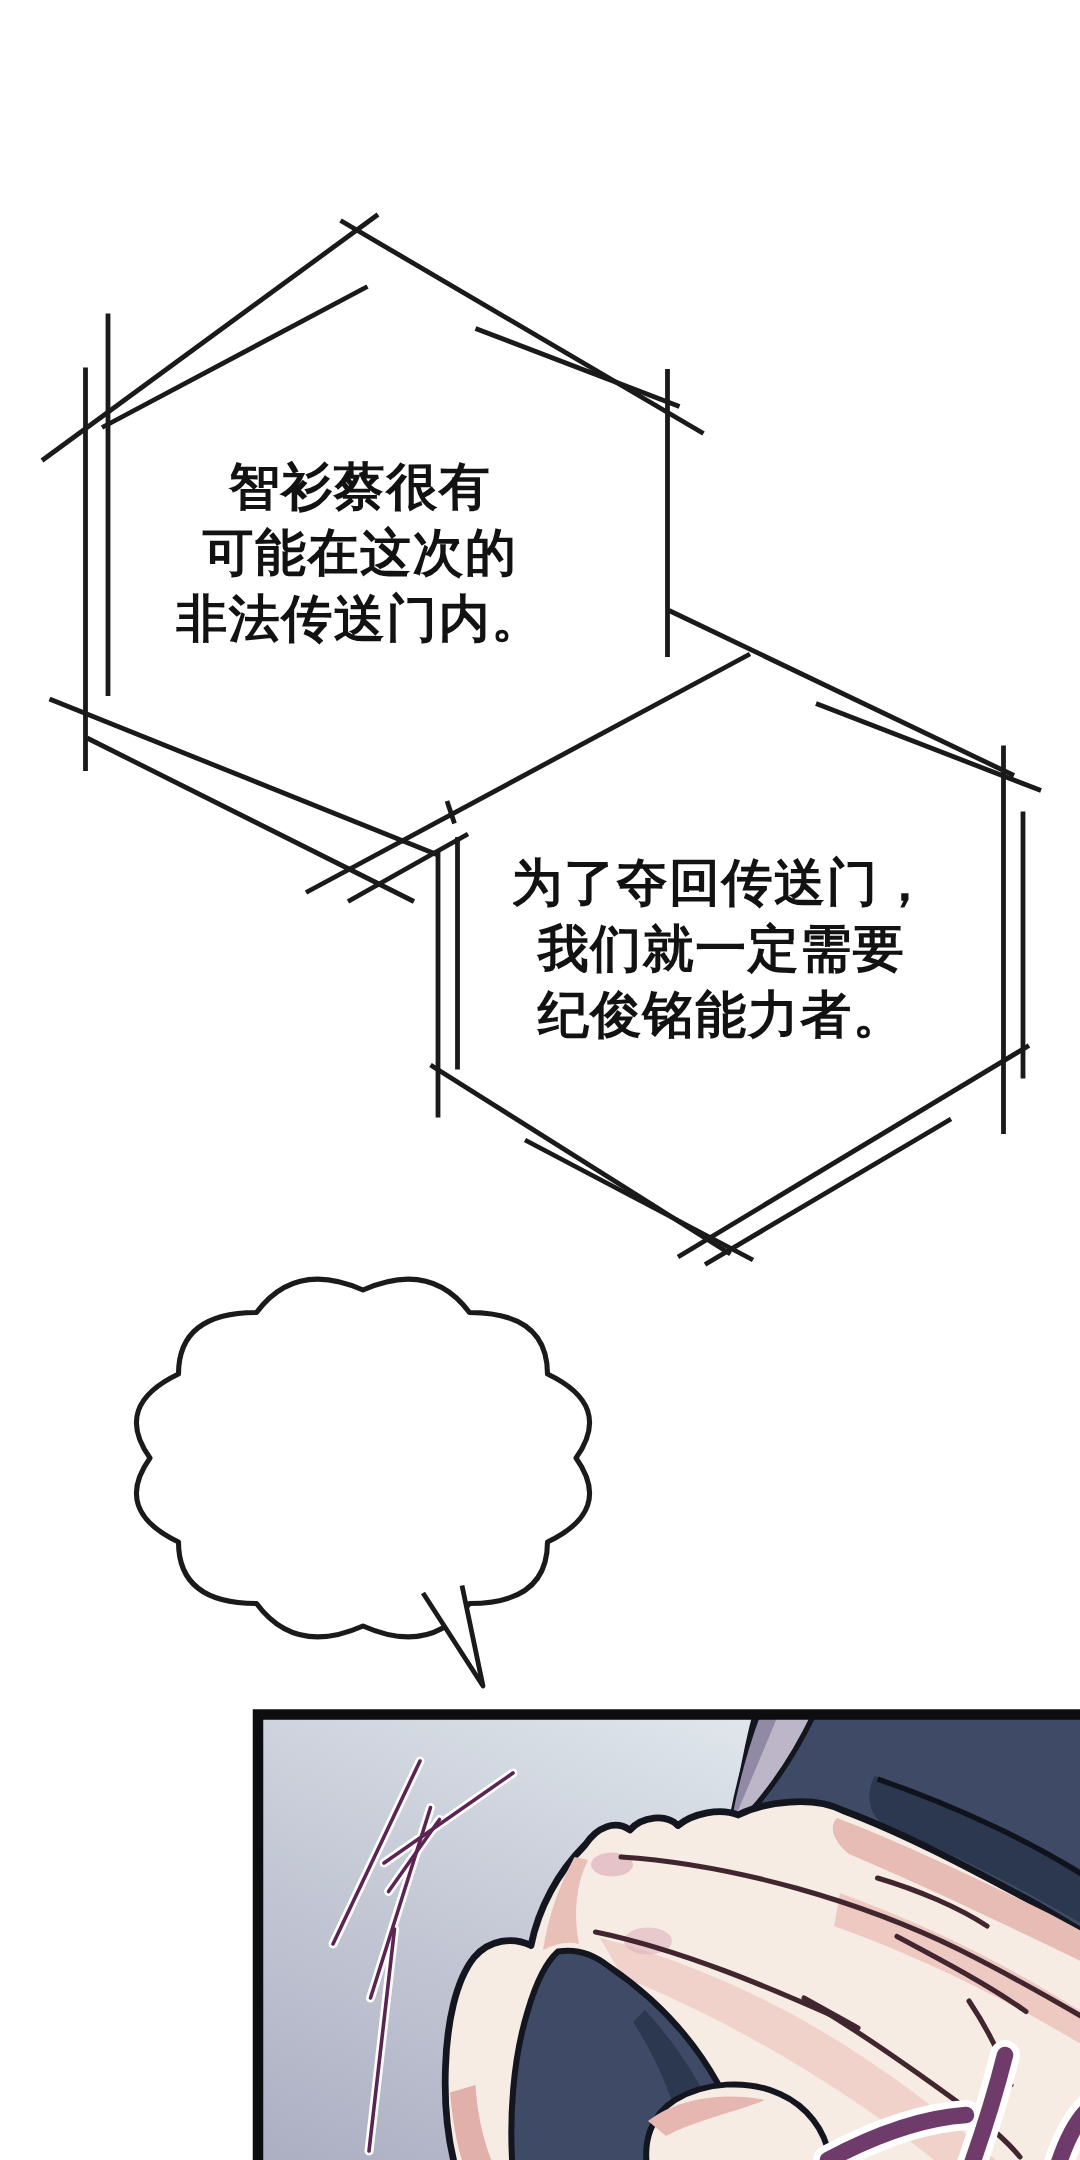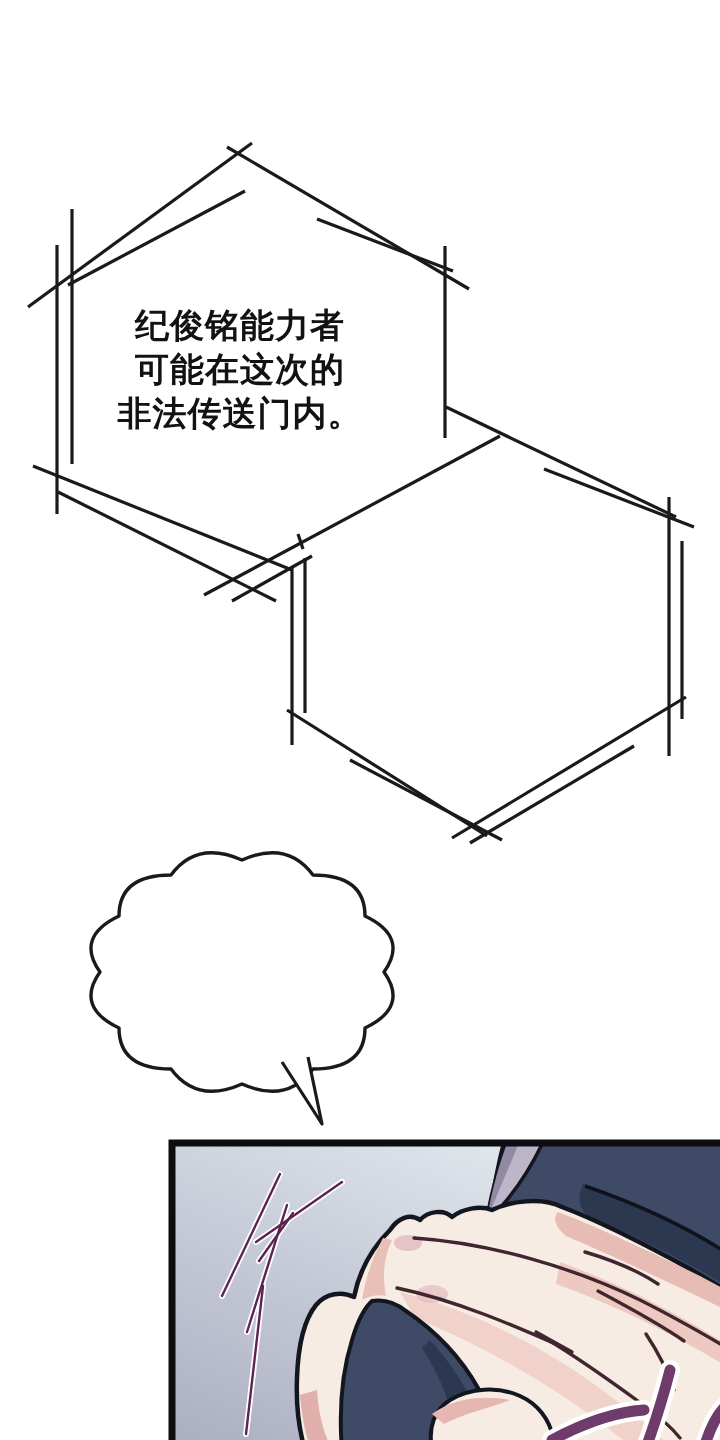--- a/index.html
+++ b/index.html
@@ -165,16 +165,19 @@
           <path d="M552,1440 C582,1424 614,1412 644,1410"></path>
           <path d="M646,1448 C656,1420 664,1394 670,1370"></path>
           <path d="M704,1448 C710,1428 718,1412 728,1404"></path>
         </g>
       </g>
     </g>
 
     <rect x="172" y="1143" width="562" height="312" fill="none" stroke="#0d0d10" stroke-width="7"></rect>
   </svg>
 
-  <div class="bubble-text t1">纪俊铭能力者
+  <div class="bubble-text t1">智衫蔡很有
 可能在这次的
 非法传送门内。</div>
+  <div class="bubble-text t2">为了夺回传送门，
+我们就一定需要
+纪俊铭能力者。</div>
 </div>
 
 </body></html>

